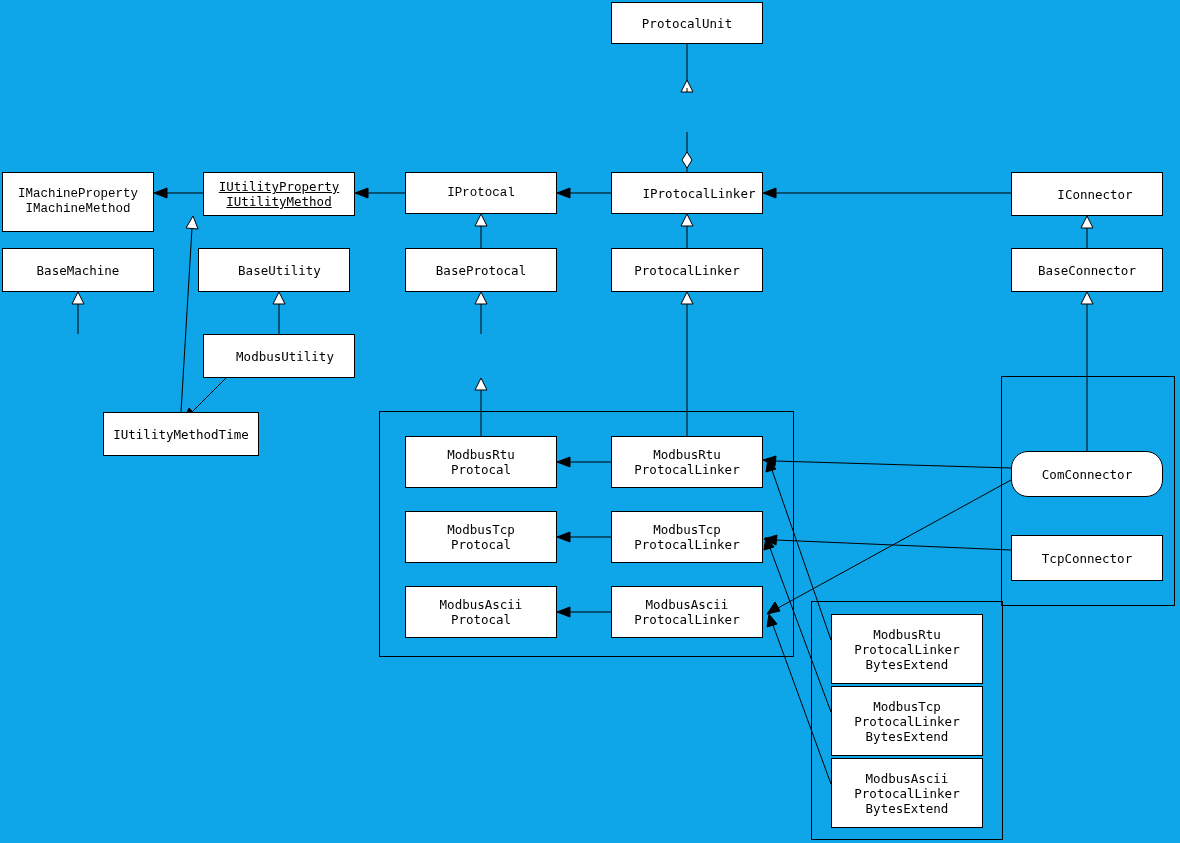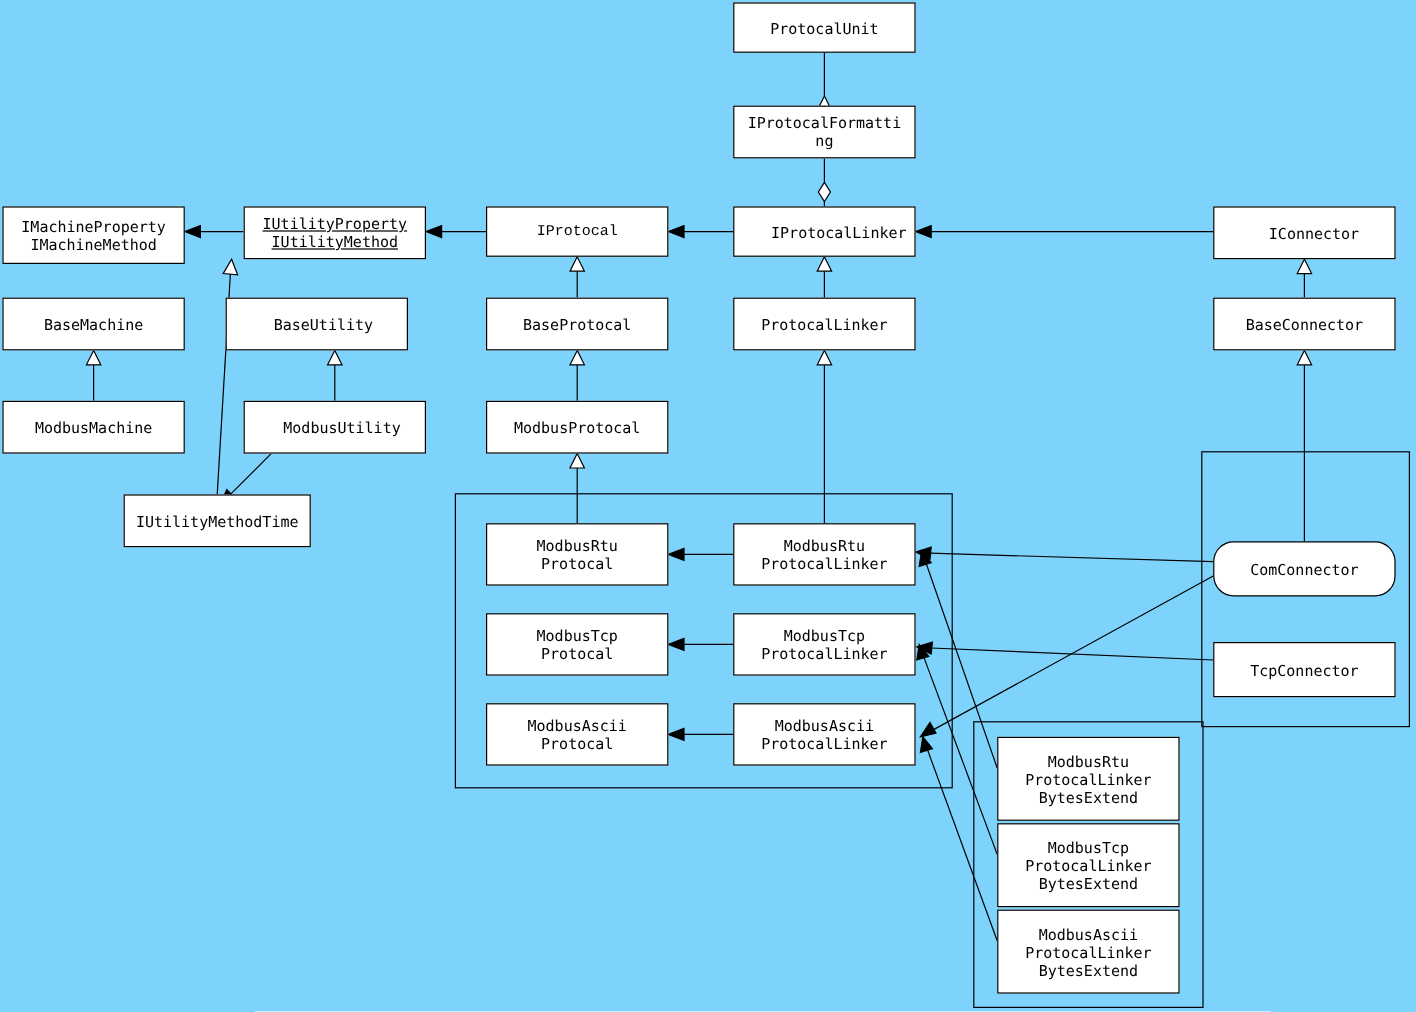--- a/index.html
+++ b/index.html
@@ -4,21 +4,21 @@
 <style>
   html, body {
     margin: 0;
     padding: 0;
     background: #ffffff;
   }
   #canvas {
     position: relative;
     width: 1180px;
     height: 843px;
-    background: #7dd3fc;
+    background: #0ea5e9;
     font-family: "DejaVu Sans Mono", monospace;
     overflow: hidden;
   }
   .node {
     position: absolute;
     box-sizing: border-box;
     border: 1px solid #000000;
     background: #ffffff;
     color: #000000;
     font-family: "DejaVu Sans Mono", monospace;
@@ -143,50 +143,46 @@
 
     <line x1="831" y1="712" x2="770" y2="548"></line>
     <polygon class="fillblack" points="766,537 764,550 774,547"></polygon>
 
     <line x1="831" y1="784" x2="773" y2="625"></line>
     <polygon class="fillblack" points="769,614 767,627 777,624"></polygon>
   </svg>
 
   <div class="node" style="left:611px; top:2px; width:152px; height:42px;">ProtocalUnit</div>
 
-  <div class="node" style="left:611px; top:88px; width:152px; height:44px;">IProtocalFormatti
-ng</div>
-
-  <div class="node" style="left:2px; top:172px; width:152px; height:48px;">IMachineProperty
+
+  <div class="node" style="left:2px; top:172px; width:152px; height:60px;font-family:Liberation Mono, monospace;">IMachineProperty
 IMachineMethod</div>
 
   <div class="node" style="left:203px; top:172px; width:152px; height:44px;text-decoration:underline;">IUtilityProperty
 IUtilityMethod</div>
 
   <div class="node" style="left:405px; top:172px; width:152px; height:42px;font-family:Liberation Mono, monospace;">IProtocal</div>
 
   <div class="node" style="left:611px; top:172px; width:152px; height:42px;padding-left:24px;">IProtocalLinker</div>
 
   <div class="node" style="left:1011px; top:172px; width:152px; height:44px;padding-left:16px;">IConnector</div>
 
   <div class="node" style="left:2px; top:248px; width:152px; height:44px;">BaseMachine</div>
 
-  <div class="node" style="left:188px; top:248px; width:152px; height:44px;padding-left:11px;">BaseUtility</div>
+  <div class="node" style="left:198px; top:248px; width:152px; height:44px;padding-left:11px;">BaseUtility</div>
 
   <div class="node" style="left:405px; top:248px; width:152px; height:44px;">BaseProtocal</div>
 
   <div class="node" style="left:611px; top:248px; width:152px; height:44px;">ProtocalLinker</div>
 
   <div class="node" style="left:1011px; top:248px; width:152px; height:44px;">BaseConnector</div>
 
-  <div class="node" style="left:2px; top:334px; width:152px; height:44px;">ModbusMachine</div>
 
   <div class="node" style="left:203px; top:334px; width:152px; height:44px;padding-left:12px;">ModbusUtility</div>
 
-  <div class="node" style="left:405px; top:334px; width:152px; height:44px;">ModbusProtocal</div>
 
   <div class="node" style="left:103px; top:412px; width:156px; height:44px;">IUtilityMethodTime</div>
 
   <div class="node" style="left:405px; top:436px; width:152px; height:52px;">ModbusRtu
 Protocal</div>
 
   <div class="node" style="left:611px; top:436px; width:152px; height:52px;">ModbusRtu
 ProtocalLinker</div>
 
   <div class="node" style="left:405px; top:511px; width:152px; height:52px;">ModbusTcp

